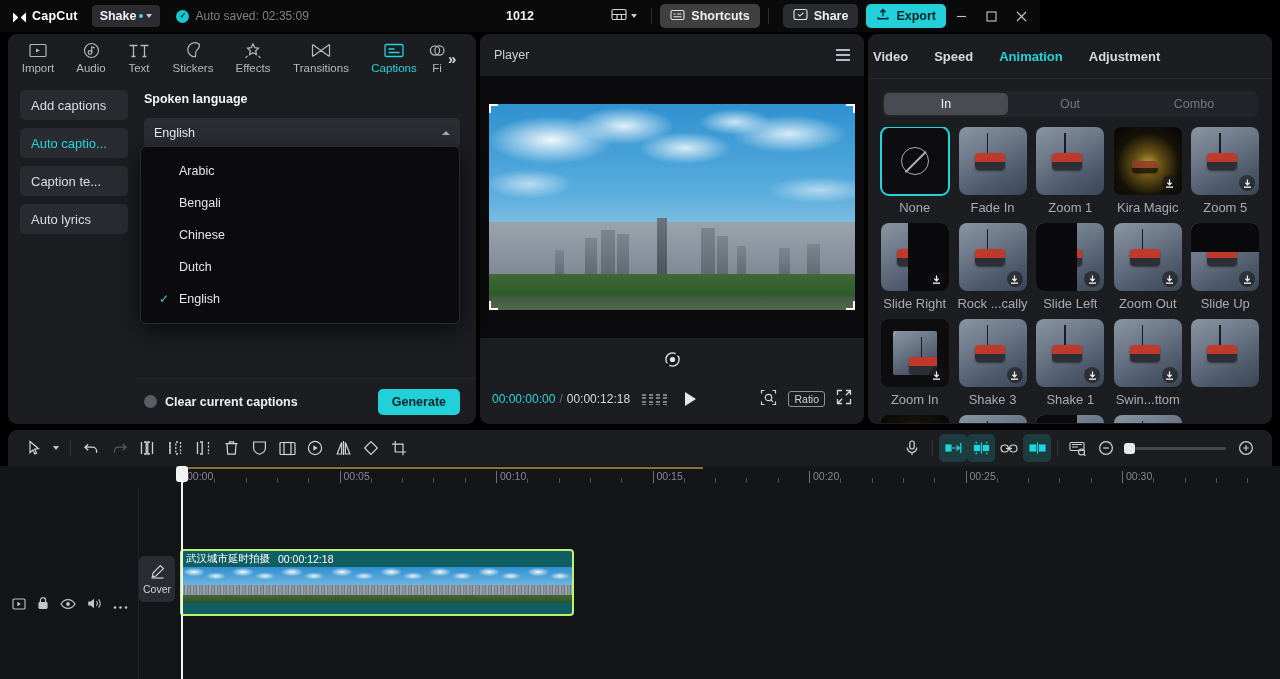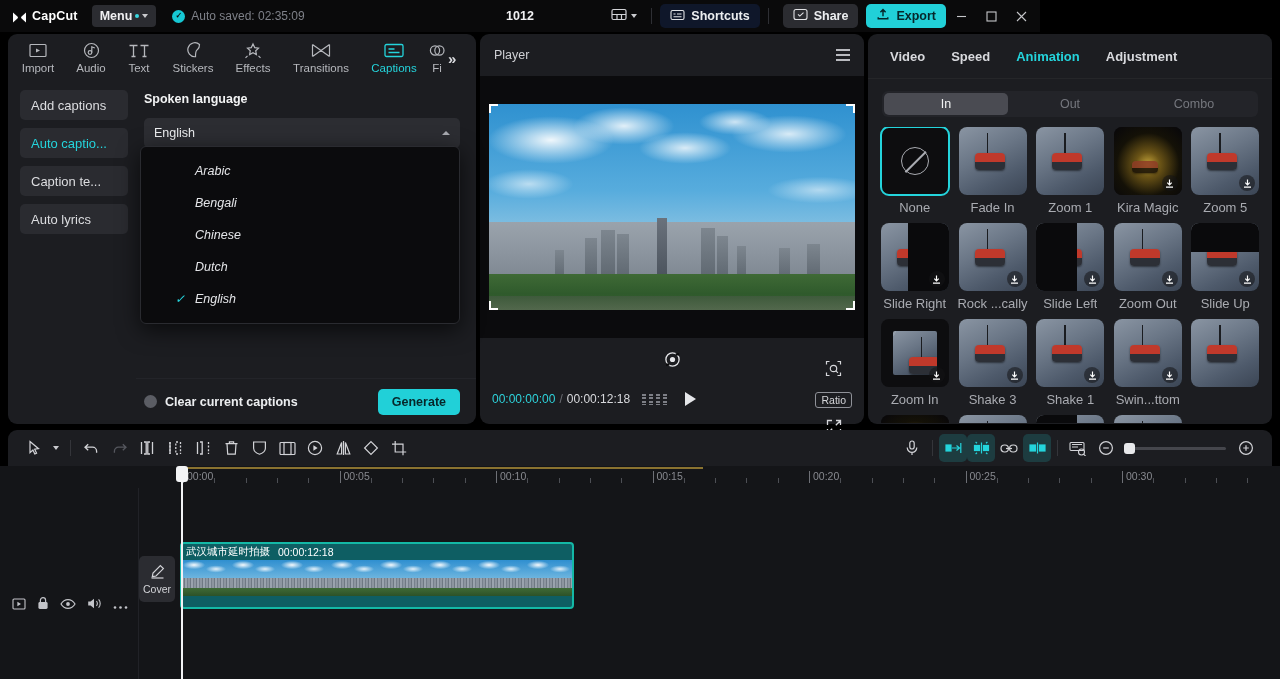--- a/index.html
+++ b/index.html
@@ -42,21 +42,21 @@
     position: absolute; left: 50%; transform: translateX(-50%);
     font-size: 12.5px; font-weight: 700; color: #f0f0f2;
   }
   .tb-right { margin-left: auto; display: flex; align-items: center; gap: 0; padding-right: 4px; }
   .layout-btn { display: flex; align-items: center; gap: 4px; padding: 4px 6px; cursor: pointer; }
   .tb-sep { width: 1px; height: 16px; background: #2e2f34; margin: 0 8px; }
   .pill {
     height: 24px; border-radius: 5px; display: flex; align-items: center; gap: 6px;
     padding: 0 10px; font-size: 12.5px; font-weight: 700; cursor: pointer;
   }
-  .pill.dark { background: #0f172a; color: #eceef0; }
+  .pill.dark { background: #404040; color: #eceef0; }
   .pill.share { background: #2b2c31; color: #eceef0; margin-left: 6px;}
   .pill.export { background: #21d0d8; color: #06262a; margin-left: 8px; }
   .wbtn { width: 30px; height: 32px; display: flex; align-items: center; justify-content: center;
     color: #c5c6ca; cursor: pointer; }
   .wbtn svg { display: block; }
 
   
   .panel { position: absolute; background: #1c1d21; border-radius: 9px; }
   #left-panel  { left: 8px;  top: 34px; width: 468px; height: 390px; }
   #player-panel{ left: 480px;top: 34px; width: 384px; height: 390px; background:#1c1d21;}
@@ -86,23 +86,22 @@
   .sec-title { font-size: 12.5px; font-weight: 700; color: #f2f3f4; margin: 0 0 12px 4px; }
   .select-box {
     position: relative; height: 30px; border-radius: 5px; background: #2c2d32;
     display: flex; align-items: center; padding: 0 10px; margin-left: 4px;
     font-size: 12.5px; color: #eceef0; cursor: pointer;
   }
   .caret-up { margin-left: auto; width:0;height:0; border-left:4px solid transparent;
     border-right:4px solid transparent; border-bottom:4.5px solid #a9abb1; }
   .dropdown {
     position: absolute; left: 4px; right: 16px; top: 66px; background: #0b0b0d;
-    border: 1px solid #2a2b30; border-radius: 6px; padding: 8px 0 8px 16px; z-index: 30;
+    border: 1px solid #2a2b30; border-radius: 6px; padding: 8px 0 8px 0; z-index: 30;
     box-shadow: 0 6px 22px rgba(0,0,0,.65);
-    font-style: italic;
   }
   .dd-item { height: 32px; display: flex; align-items: center; padding-left: 20px;
     font-size: 12.5px; color: #e4e5e8; cursor: pointer; position: relative; }
   .dd-item .tick { position: absolute; left: 18px; color: #24d4dc; font-size: 12px; }
   .dd-item.checked { padding-left: 38px; }
   .dd-item:not(.checked) { padding-left: 38px; }
 
   .cap-footer {
     position: absolute; left: 0; right: 0; bottom: 0; height: 46px; display: flex;
     align-items: center; padding: 0 16px 0 8px; border-top: 1px solid #232429;
@@ -160,26 +159,26 @@
   .ctrl-row { position: absolute; left: 0; right: 0; bottom: 8px; height: 34px;
     display: flex; align-items: center; padding: 0 12px; }
   .time-cur { font-size: 12px; color: #2ed3db; }
   .time-sep { font-size: 12px; color: #6d6f76; margin: 0 4px; }
   .time-tot { font-size: 12px; color: #d8d9dd; }
   .frames { margin-left: 12px; display: flex; gap: 3px; cursor: pointer; }
   .frames span { display: block; width: 4px; height: 11px;
     background: repeating-linear-gradient(#7d7f86 0 2px, transparent 2px 3.5px); }
   .play-tri { margin-left: 18px; width: 0; height: 0; border-left: 11px solid #e5e6e9;
     border-top: 7px solid transparent; border-bottom: 7px solid transparent; cursor: pointer; }
-  .ctrl-right { margin-left: auto; display: flex; align-items: center; gap: 11px; flex-direction: column; }
+  .ctrl-right { margin-left: auto; display: flex; align-items: center; gap: 11px; }
   .ratio-box { border: 1px solid #8f9198; border-radius: 3px; padding: 1px 5px;
     font-size: 10.5px; color: #d4d5d9; cursor: pointer; }
 
   
-  .rp-tabs { height: 44px; display: flex; align-items: center; gap: 26px; padding: 0 22px; }
+  .rp-tabs { height: 44px; display: flex; align-items: center; gap: 26px; padding: 0 5px; }
   .rp-tab { font-size: 13px; font-weight: 700; color: #d8d9dd; cursor: pointer; }
   .rp-tab.active { color: #24d4dc; }
   .rp-sep { height: 1px; background: #252629; margin: 0 0 0 0; }
   .seg {
     margin: 12px 14px 0 14px; height: 26px; background: #232429; border-radius: 6px;
     display: flex; padding: 2px;
   }
   .seg div { flex: 1; display: flex; align-items: center; justify-content: center;
     font-size: 12.5px; border-radius: 5px; color: #75777e; cursor: pointer; }
   .seg div.on { background: #4a4b52; color: #f2f3f5; }
@@ -250,22 +249,22 @@
   .track-head { position: absolute; left: 0; top: 22px; width: 139px; height: 191px;
     background: #141518; border-right: 1px solid #212227; }
   .th-icons { position: absolute; left: 12px; top: 108px; display: flex; align-items: center; gap: 11px;
     color: #c3c4c9; }
   .th-icons div { cursor: pointer; }
   .cover-btn { position: absolute; left: 139px; top: 90px; width: 36px; height: 46px;
     background: #2b2c31; border-radius: 5px; display: flex; flex-direction: column;
     align-items: center; justify-content: center; gap: 2px; cursor: pointer; }
   .cover-btn span { font-size: 10.5px; color: #d3d4d8; }
   .clip {
-    position: absolute; left: 180px; top: 76px; width: 394px; height: 67px;
-    border: 2px solid #14b8a6; border-radius: 4px; background: #0e5e63; overflow: hidden; cursor: pointer; text-align: right;
+    position: absolute; left: 180px; top: 83px; width: 394px; height: 67px;
+    border: 2px solid #bef264; border-radius: 4px; background: #0e5e63; overflow: hidden; cursor: pointer; text-align: right;
   }
   .clip-title { position: absolute; left: 0; top: 0; height: 16px; display: flex; align-items: center;
     gap: 8px; padding-left: 4px; font-size: 10.5px; color: #fff; z-index: 4; white-space: nowrap; }
   .clip-strip { position: absolute; left: 0; right: 0; top: 16px; height: 36px; display: flex; overflow: hidden; }
   .cthumb { width: 49.2px; height: 36px; position: relative; overflow: hidden; flex: none; }
   .ct-sky { position: absolute; inset: 0;
     background:
       radial-gradient(ellipse 16px 6px at 12px 5px, rgba(255,255,255,.95), rgba(255,255,255,0) 70%),
       radial-gradient(ellipse 14px 5px at 34px 9px, rgba(255,255,255,.85), rgba(255,255,255,0) 72%),
       linear-gradient(#2f8fd0 0%, #6fb6df 52%, #b9d3e0 75%, #dfe4e3 100%); }
@@ -287,21 +286,21 @@
       <span class="logo-mark">
         <svg width="15" height="13" viewBox="0 0 15 13">
             <path d="M1 1.5 L6.5 6.5 L1 11.5 Z" fill="#fff"></path>
             <path d="M14 1.5 L8.5 6.5 L14 11.5 Z" fill="#fff"></path>
             <circle cx="7.5" cy="6.5" r="1.6" fill="#0a0a0b"></circle>
           </svg>
       </span>
       <span class="logo-text">CapCut</span>
     </div>
     <div class="menu-btn">
-      <span>Menu</span>
+      <span>Shake</span>
       <span class="menu-dot"></span>
       <span class="caret-dn"></span>
     </div>
     <div class="autosave">
       <span class="check-badge">✓</span>
       <span>Auto saved: 02:35:09</span>
     </div>
     <div class="proj-title">1012</div>
 
     <div class="tb-right">

